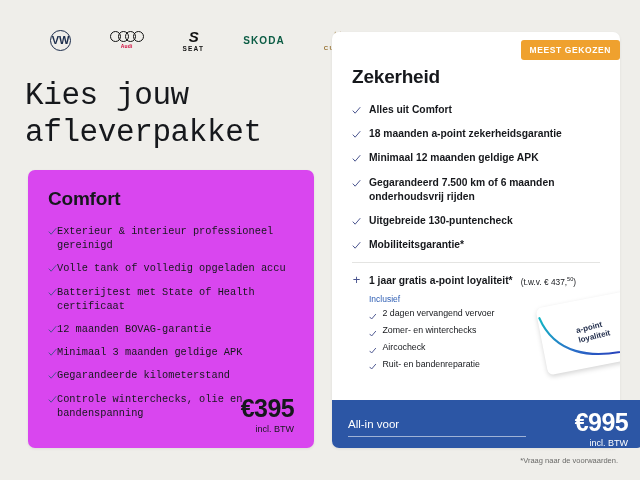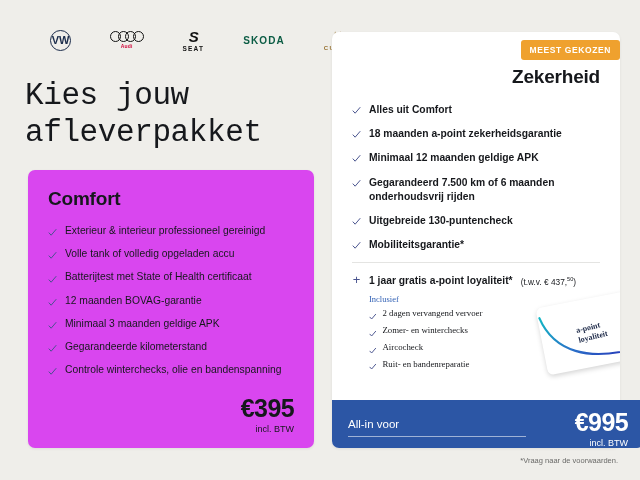--- a/index.html
+++ b/index.html
@@ -54,22 +54,22 @@
     position: absolute; left: 28px; top: 170px; width: 286px; height: 278px;
     background: #d946ef; border-radius: 7px;
     box-shadow: 0 1px 3px rgba(0,0,0,0.07);
     padding: 18px 20px 0 20px;
   }
   .card-title {
     font-size: 19px; font-weight: 700; color: #16181c; letter-spacing: -0.2px;
   }
   .feat-list { list-style: none; margin-top: 14px; }
   .feat-list li {
-    display: flex; align-items: center; gap: 8px;
-    font-size: 10.3px; line-height: 1.38; color: #16181c; margin-bottom: 9px;
+    display: flex; align-items: flex-start; 
+    font-size: 10.3px; line-height: 1.38; color: #16181c; margin-bottom: 9px; font-family: Liberation Mono, monospace;
   }
   .chk {
     flex: 0 0 auto; width: 9px; height: 9px; margin-top: 3px;
     color: #46518c;
   }
   .chk svg { display: block; }
   .price-block {
     position: absolute; right: 20px; bottom: 14px; text-align: right;
   }
   .price-big { font-size: 25px; font-weight: 700; color: #16181c; letter-spacing: -0.6px; line-height: 1; }
@@ -84,36 +84,35 @@
   .zeker-body { padding: 20px 20px 0 20px; position: relative; height: 100%; }
   .badge {
     position: absolute; right: 0px; top: 8px;
     background: #efa12e; color: #ffffff;
     font-size: 8.5px; font-weight: 700; letter-spacing: 0.6px;
     padding: 5px 9px; border-radius: 3px;
   }
   .zeker-title {
     font-size: 19px; font-weight: 700; color: #16181c; letter-spacing: -0.2px;
     margin-top: 14px;
-    text-align: right;
   }
   .zeker-list { list-style: none; margin-top: 15px; }
   .zeker-list li {
     display: flex; align-items: flex-start; gap: 8px;
     font-size: 10.3px; line-height: 1.38; color: #16181c; font-weight: 700; margin-bottom: 10px;
   }
   .divider { height: 1px; background: #e4e4e2; margin: 6px 0 10px 0; }
 
   .loyal-row { display: flex; align-items: baseline; gap: 8px; }
   .plus { color: #46518c; font-size: 13px; line-height: 1; font-weight: 400; width: 9px; text-align: center;}
   .loyal-main { font-size: 10.3px; font-weight: 700; color: #16181c; }
   .loyal-worth { font-size: 8.3px; color: #16181c; font-weight: 400; }
   .loyal-worth sup { font-size: 5.6px; vertical-align: super; }
 
-  .inclusief-wrap { margin-left: 17px; margin-top: 8px; position: relative; font-family: Liberation Serif, serif; }
+  .inclusief-wrap { margin-left: 17px; margin-top: 8px; position: relative; }
   .inclusief-label { font-size: 8.5px; color: #2f5fb4; margin-bottom: 4px; }
   .sub-list { list-style: none; }
   .sub-list li {
     display: flex; align-items: flex-end; gap: 6px;
     font-size: 8.8px; line-height: 1.35; color: #16181c; margin-bottom: 5px;
   }
   .chk-sm { flex:0 0 auto; width: 7.5px; height: 7.5px; margin-top: 2px; color: #46518c; }
   .chk-sm svg { display:block; }
 
   

